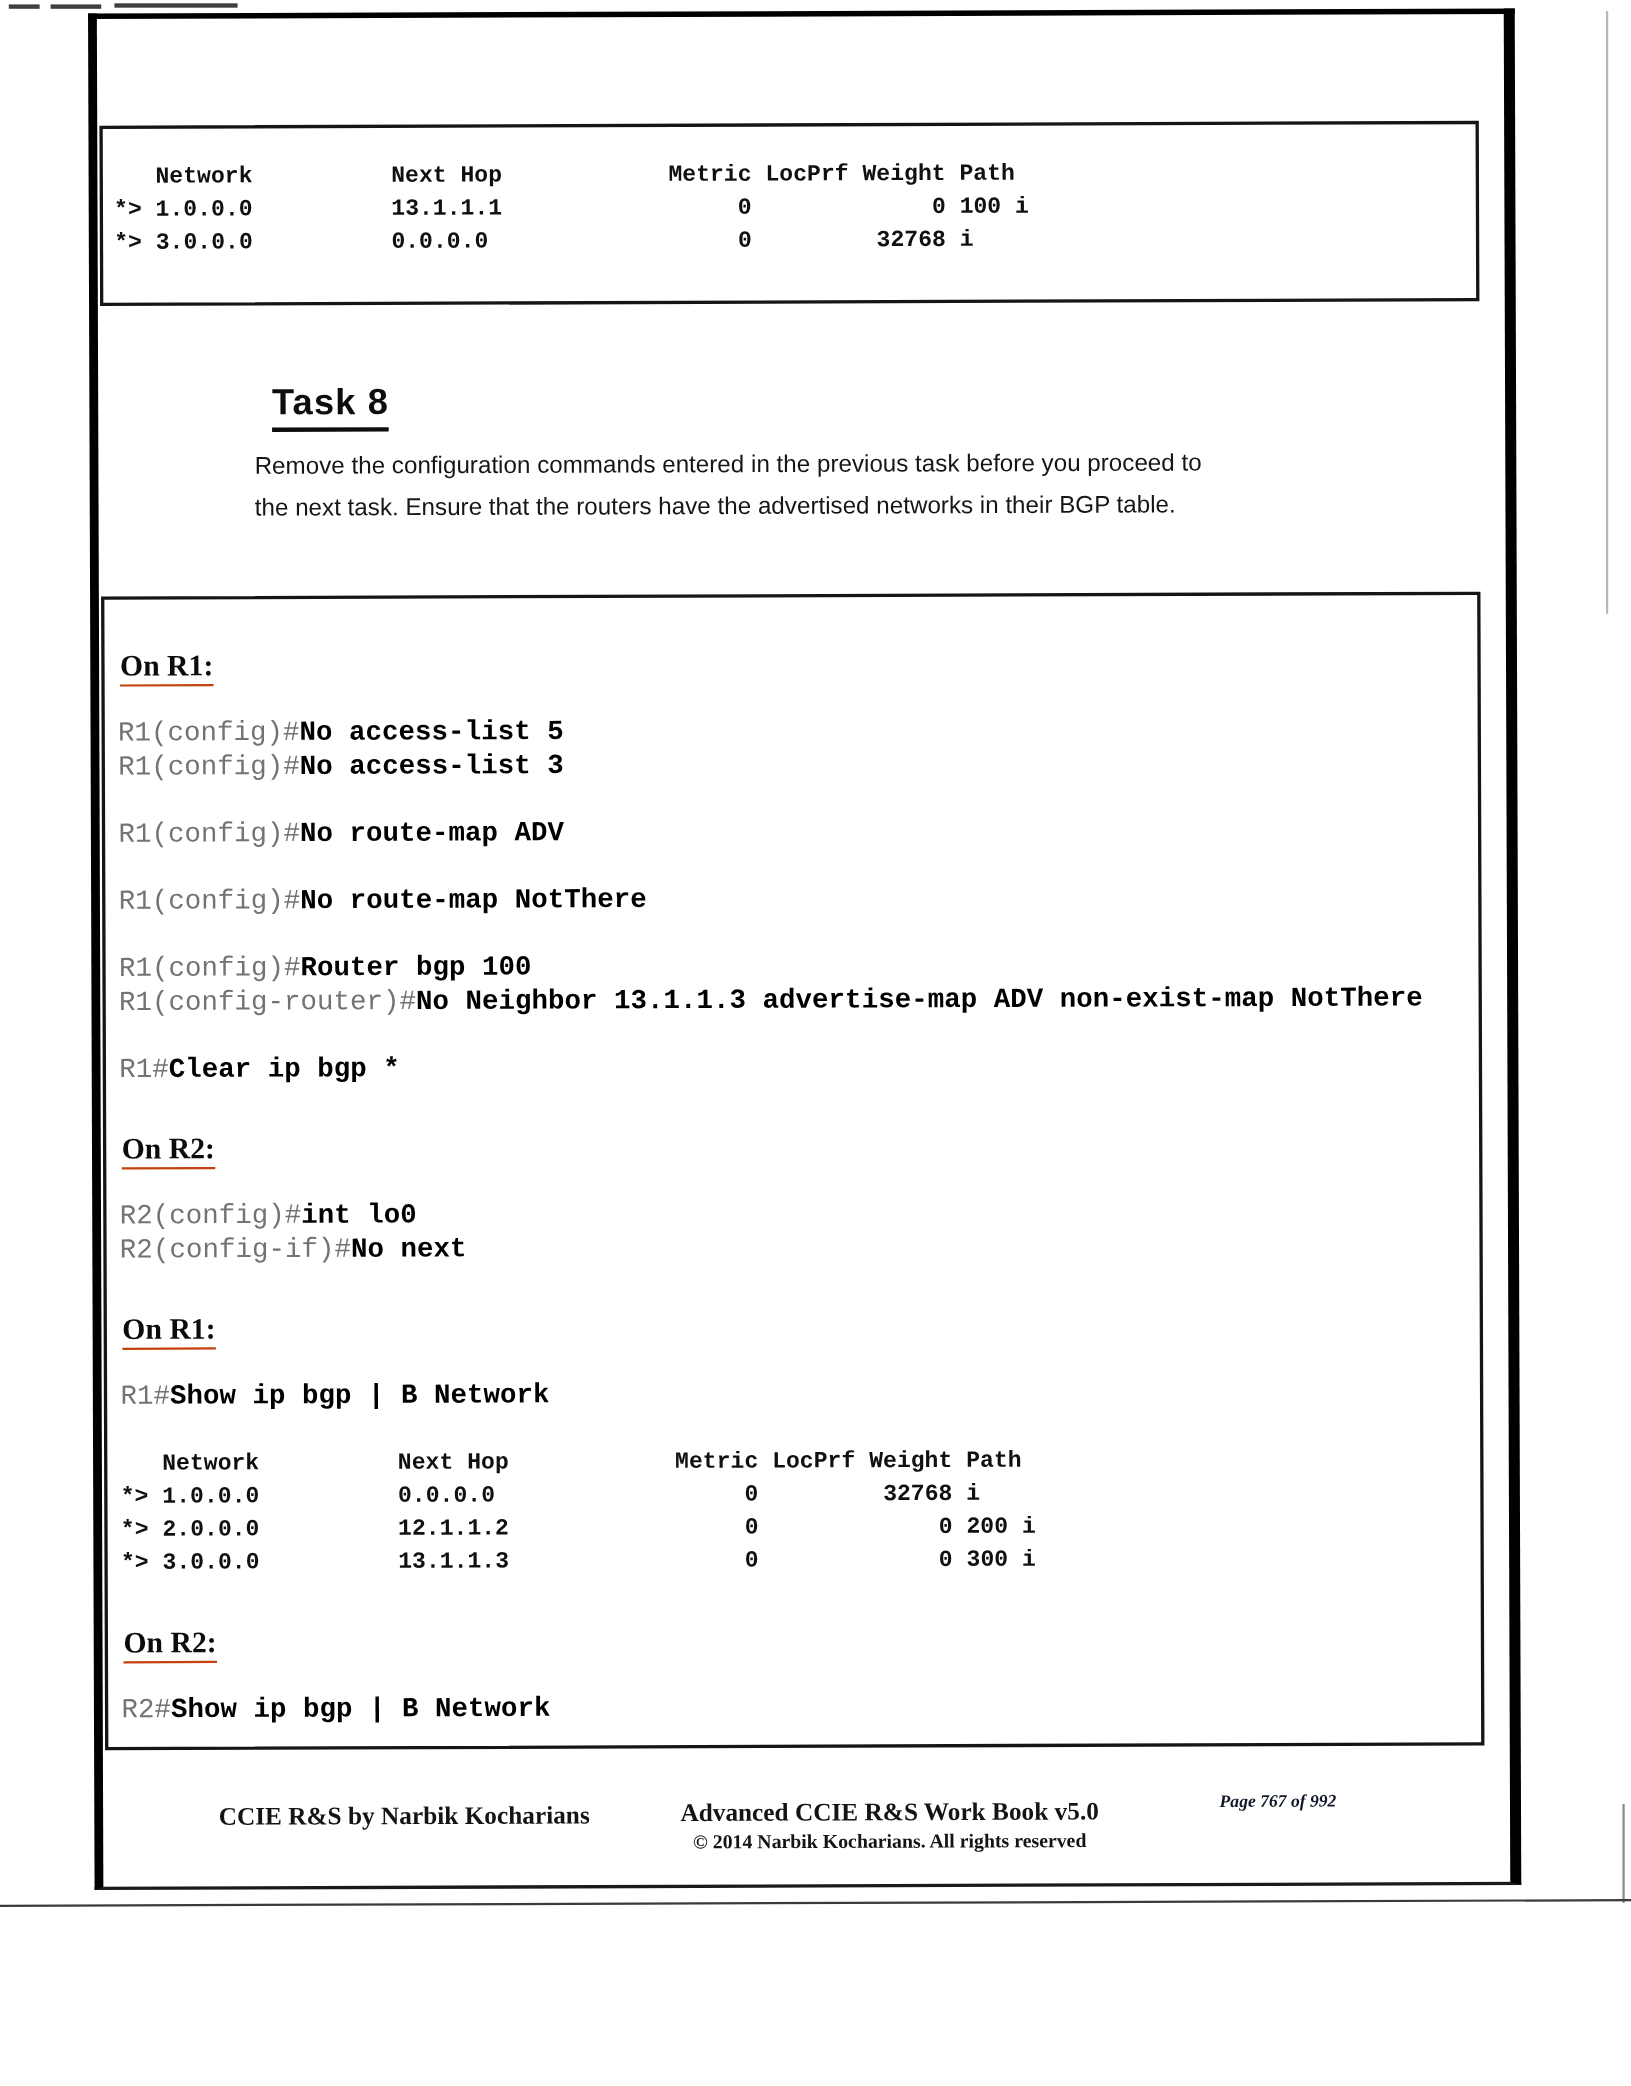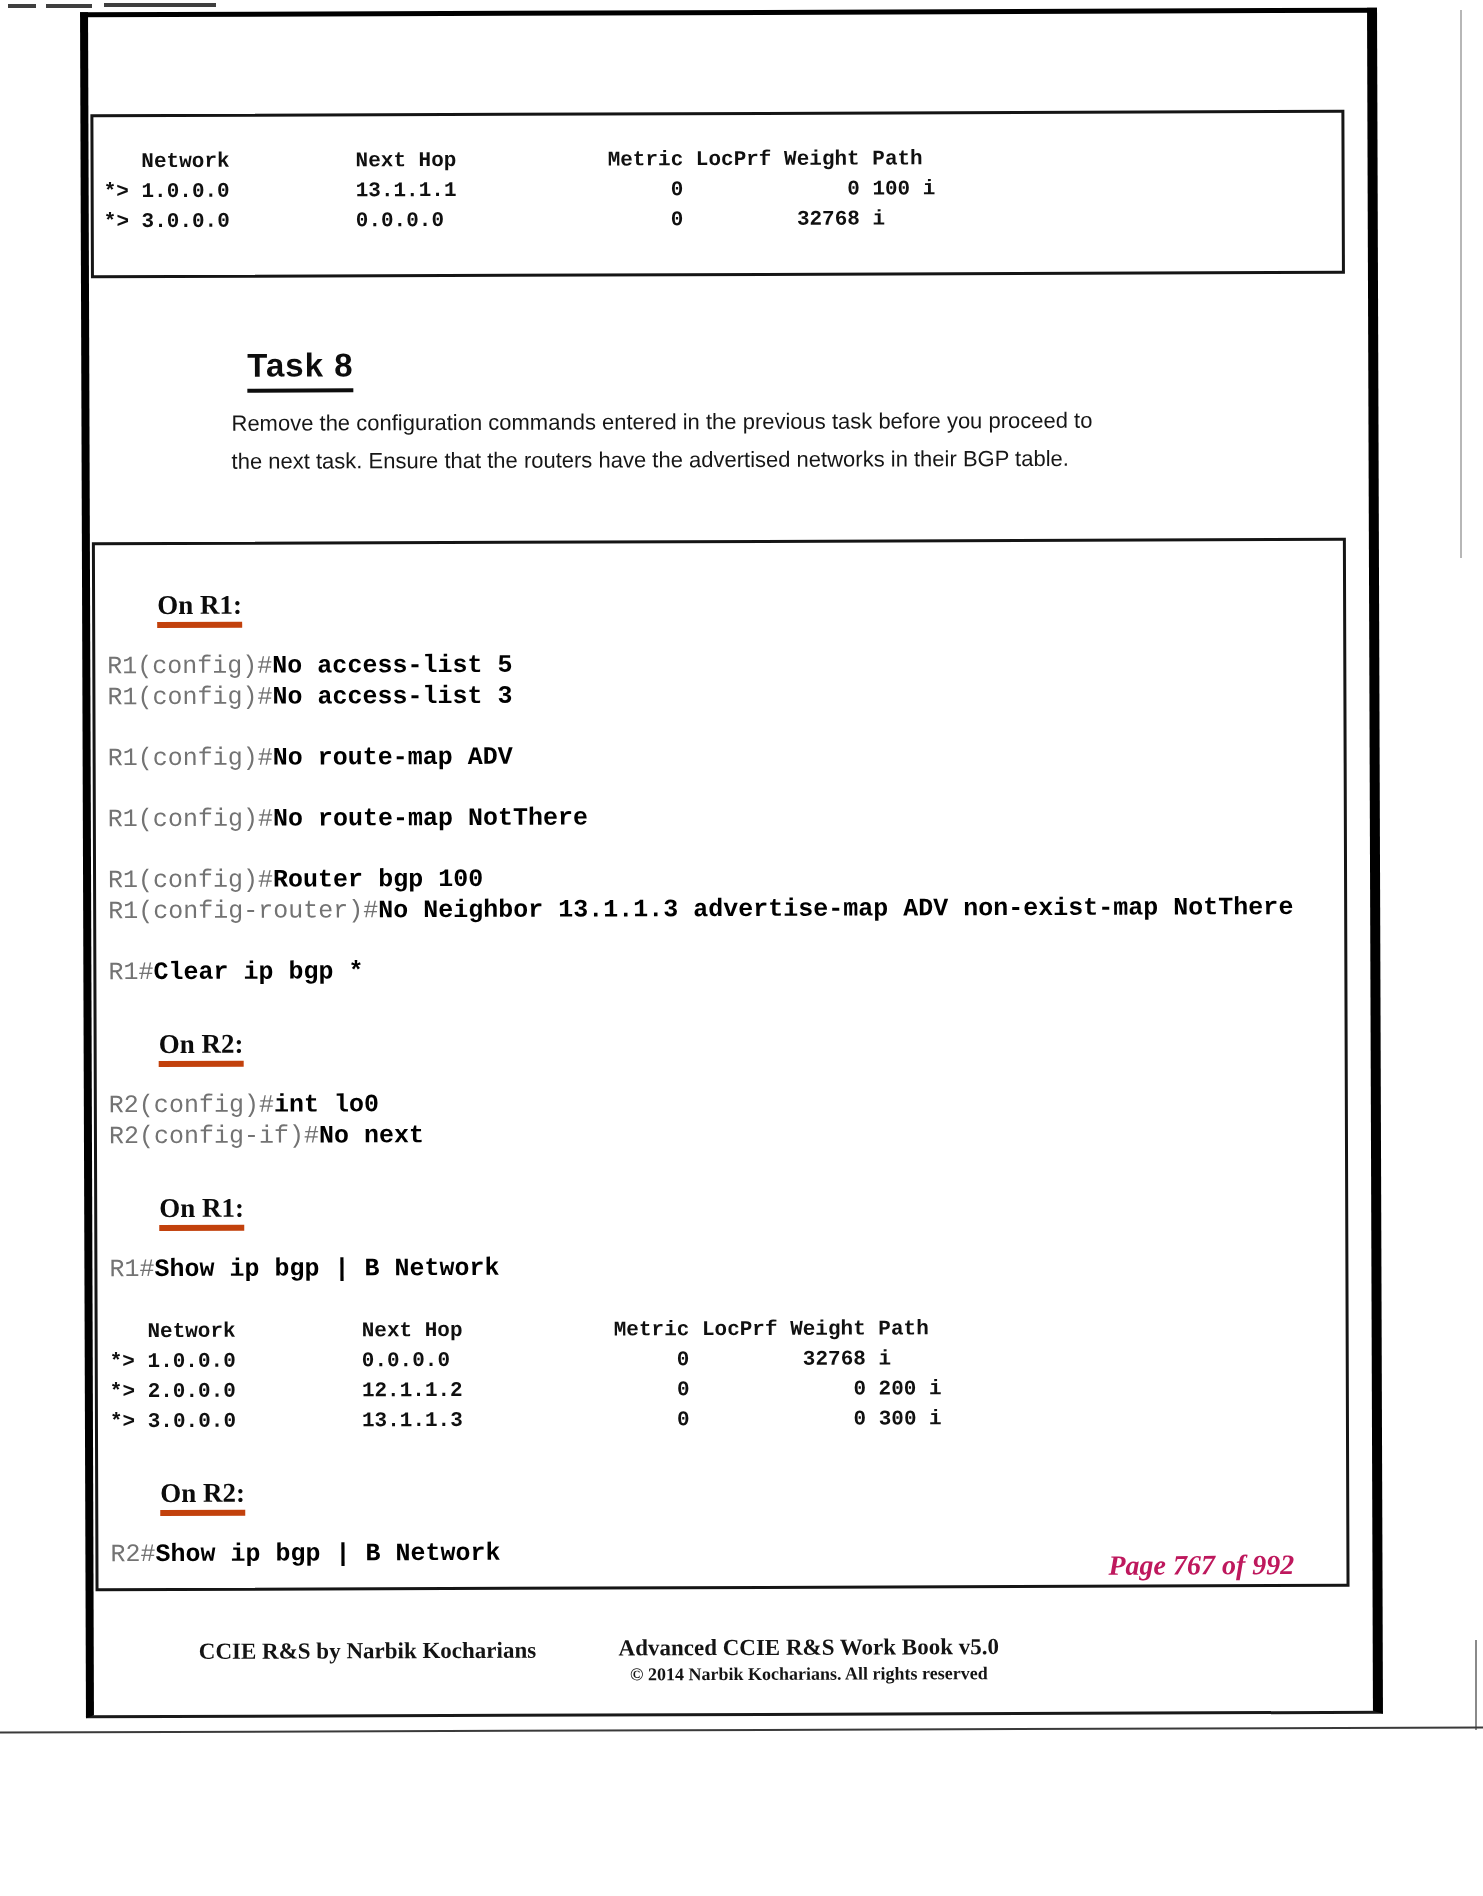--- a/index.html
+++ b/index.html
@@ -48,21 +48,21 @@
   
   .config-box{
     position:absolute;left:2px;top:525px;width:1236px;
     border:3px solid #151515;background:#fff;
     padding:0 0 18px 12px;
   }
   .cfg-heading{
     margin:40px 0 0 2px;
     font-family:"Liberation Serif",serif;font-size:27px;line-height:32px;font-weight:700;color:#0c0c0c;
   }
-  .cfg-heading span{border-bottom:6px solid #c2410c;padding-bottom:2px;margin-left:48px;}
+  .cfg-heading span{border-bottom:2px solid #c2410c;padding-bottom:2px;}
   .cfg-heading.first{margin-top:44px;}
   .cli-block{
     margin:30px 0 0 0;white-space:pre;
     font-family:"Liberation Mono",monospace;font-size:25px;line-height:31px;
   }
   .cli-block .prompt{font-weight:400;color:#737373;}
   .cli-block .cmd{font-weight:700;color:#000;}
   .config-box .bgp-pre{margin:32px 0 0 0;}
 
   
@@ -70,22 +70,22 @@
     position:absolute;left:105px;top:1622px;
     font-family:"Liberation Serif",serif;font-weight:700;font-size:23px;color:#141414;
   }
   .footer-center{
     position:absolute;left:470px;top:1620px;width:490px;text-align:center;
     font-family:"Liberation Serif",serif;color:#141414;
   }
   .footer-center .fc-title{font-weight:700;font-size:23px;}
   .footer-center .fc-copy{font-weight:700;font-size:18px;margin-top:3px;}
   .footer-right{
-    position:absolute;left:1015px;top:1536px;
-    font-family:"Liberation Serif",serif;font-weight:700;font-style:italic;font-size:28px;color:#be185d;
+    position:absolute;left:1015px;top:1616px;
+    font-family:"Liberation Serif",serif;font-weight:700;font-style:italic;font-size:16px;color:#0f172a;
   }
 </style>
 </head>
 <body>
 
 <div>
 
   <div class="scan-dash" style="left:8px;top:4px;width:28px;"></div>
   <div class="scan-dash" style="left:46px;top:4px;width:46px;"></div>
   <div class="scan-dash" style="left:104px;top:3px;width:112px;"></div>

